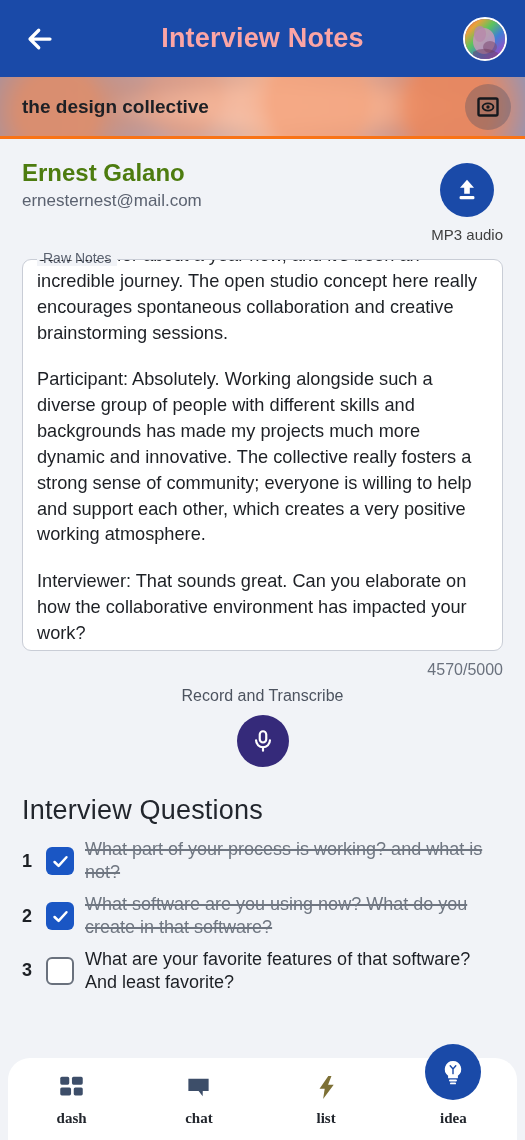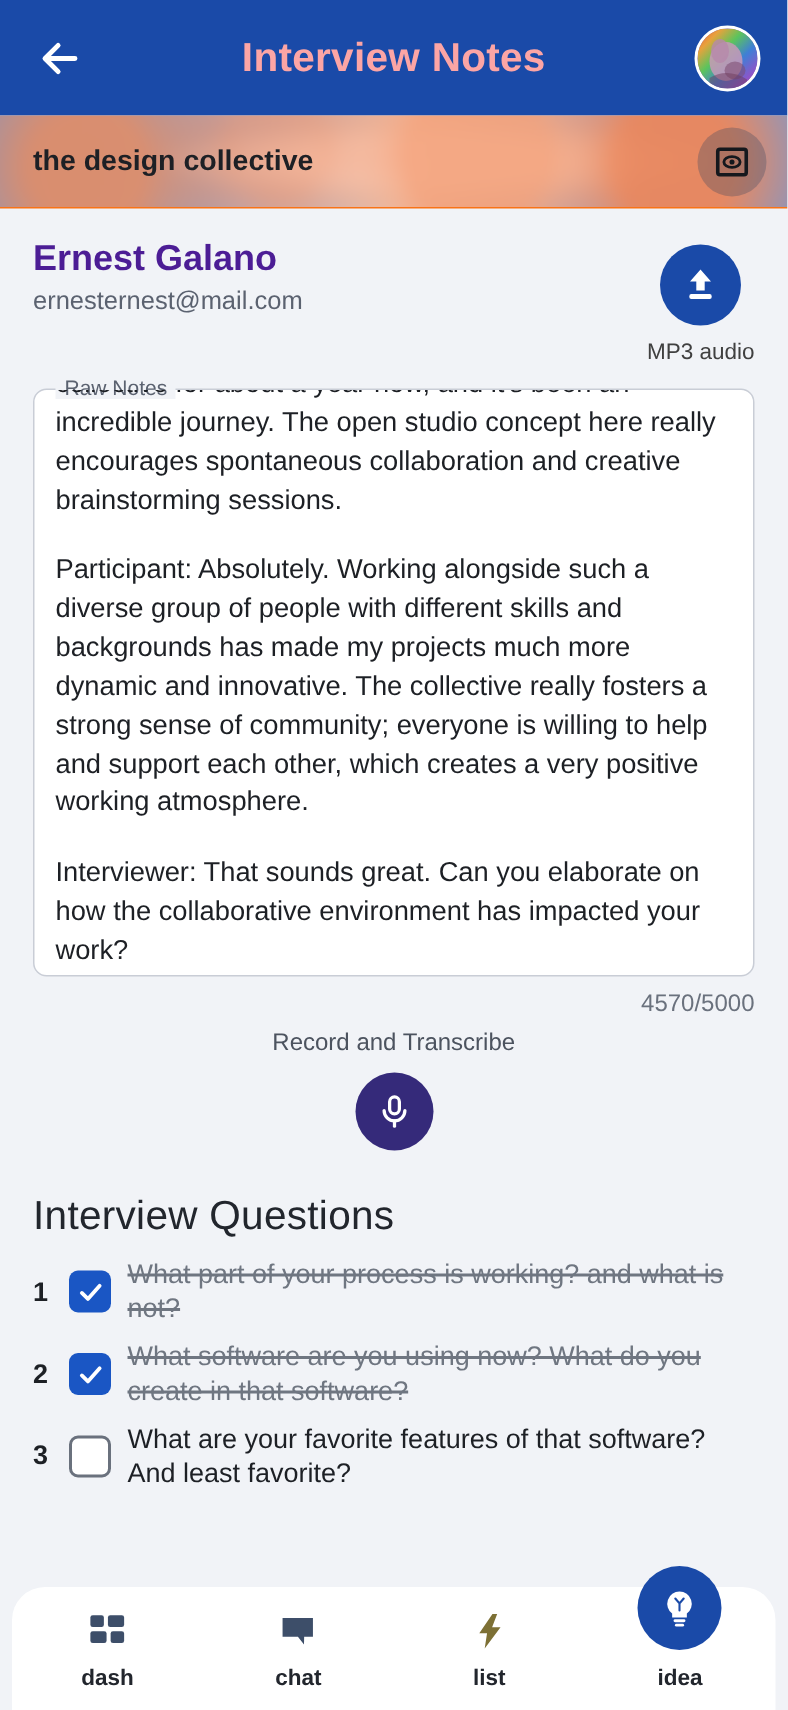--- a/index.html
+++ b/index.html
@@ -27,21 +27,21 @@
     margin-left: auto; width: 44px; height: 44px; border-radius: 50%;
     border: 2px solid #ffffff; overflow: hidden; z-index: 2; cursor: pointer;
     background: #8a6aa0; position: relative;
   }
   .avatar .rb { position: absolute; inset: 0; }
 
   
   .banner {
     height: 62px; position: relative; overflow: hidden; flex: 0 0 auto;
     display: flex; align-items: center;
-    border-bottom: 1px solid #f97316;
+    border-bottom: 3px solid #f97316;
   }
   .banner-bg {
     position: absolute; inset: -14px;
     background:
       radial-gradient(circle at 13% 55%, rgba(232,140,96,.85) 0 8%, rgba(232,140,96,0) 22%),
       radial-gradient(circle at 36% 40%, rgba(240,150,110,.7) 0 9%, rgba(240,150,110,0) 24%),
       radial-gradient(circle at 60% 45%, rgba(244,160,120,.9) 0 14%, rgba(244,160,120,0) 32%),
       radial-gradient(circle at 84% 50%, rgba(235,135,92,.95) 0 9%, rgba(235,135,92,0) 20%),
       radial-gradient(ellipse at 55% 50%, rgba(255,255,255,.85) 0 20%, rgba(255,255,255,0) 45%),
       linear-gradient(95deg, #7d93c4 0%, #8da2cd 28%, #e9dbd2 52%, #93a6d0 74%, #7f95c6 100%);
@@ -57,21 +57,21 @@
     background: rgba(60,72,96,.32);
     display: flex; align-items: center; justify-content: center;
     z-index: 3; cursor: pointer;
   }
 
   
   .content { flex: 1 1 auto; overflow: hidden; padding: 0 22px; }
 
   .person-row { display: flex; align-items: flex-start; padding-top: 20px; }
   .person-meta { flex: 1 1 auto; min-width: 0; }
-  .person-name { color: #4c1d95; font-size: 24px; font-weight: bold; line-height: 1.18; }
+  .person-name { color: #4d7c0f; font-size: 24px; font-weight: bold; line-height: 1.18; }
   .person-email { color: #5b6270; font-size: 17px; margin-top: 4px; }
   .upload-wrap { display: flex; flex-direction: column; align-items: center; margin-top: 4px; }
   .upload-btn {
     width: 54px; height: 54px; border-radius: 50%; background: #1a4aa8;
     display: flex; align-items: center; justify-content: center; cursor: pointer;
   }
   .upload-label { font-size: 15px; color: #404040; margin-top: 9px; }
 
   
   .notes-field {
@@ -118,21 +118,21 @@
   .q-text.done { color: #6f7681; text-decoration: line-through; text-decoration-thickness: 1.6px; }
 
   
   .bottomnav {
     position: absolute; left: 8px; right: 8px; bottom: 0;
     height: 82px; background: #ffffff;
     border-radius: 22px 22px 0 0;
     display: flex; align-items: flex-start; justify-content: space-around;
     padding-top: 14px;
   }
-  .nav-item { display: flex; flex-direction: column; align-items: center; width: 84px; cursor: pointer; }
+  .nav-item { display: flex; flex-direction: column; align-items: center; width: 84px; cursor: pointer; font-family: Liberation Serif, serif; }
   .nav-ico { height: 30px; display: flex; align-items: center; justify-content: center; }
   .nav-label { font-size: 15px; font-weight: bold; color: #22262d; margin-top: 8px; }
   .nav-item.fab { position: relative; }
   .fab-circle {
     position: absolute; top: -28px; left: 50%; transform: translateX(-50%);
     width: 56px; height: 56px; border-radius: 50%; background: #1a4aa8;
     display: flex; align-items: center; justify-content: center;
   }
   .fab .nav-label { margin-top: 38px; }
 </style>

